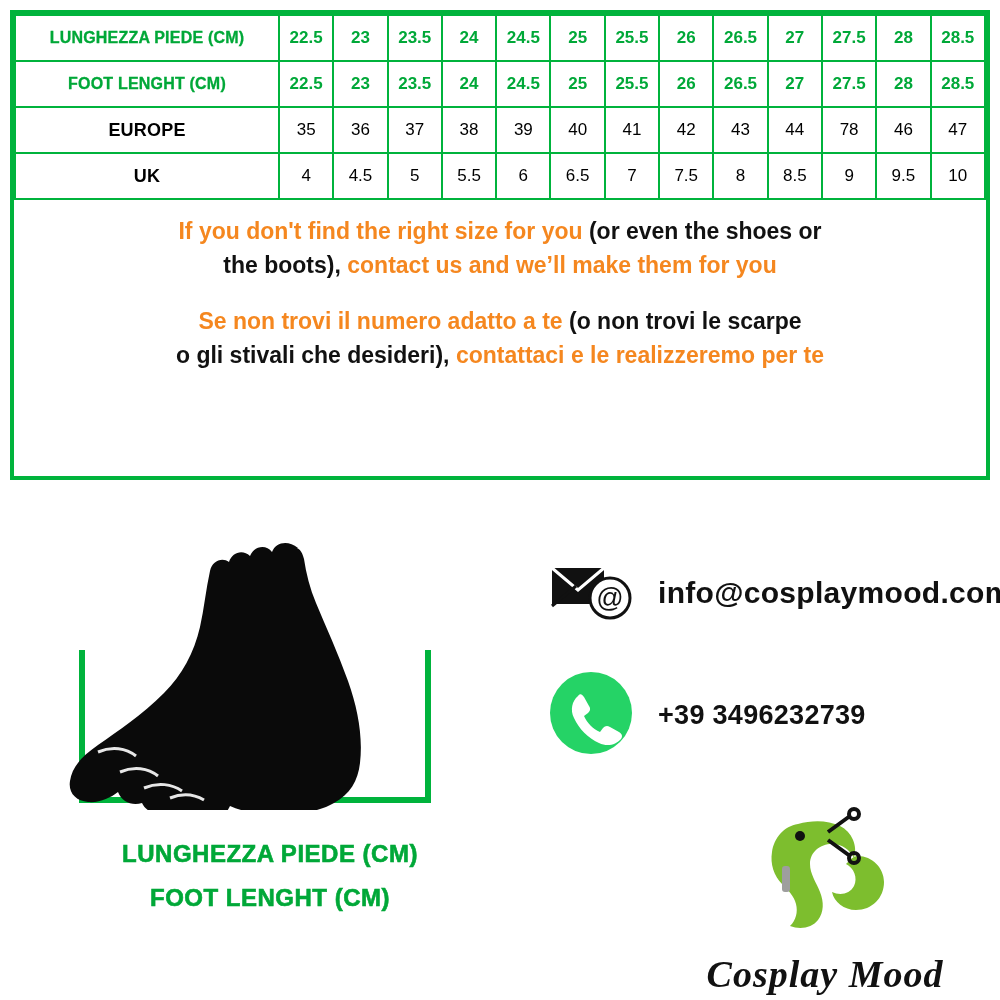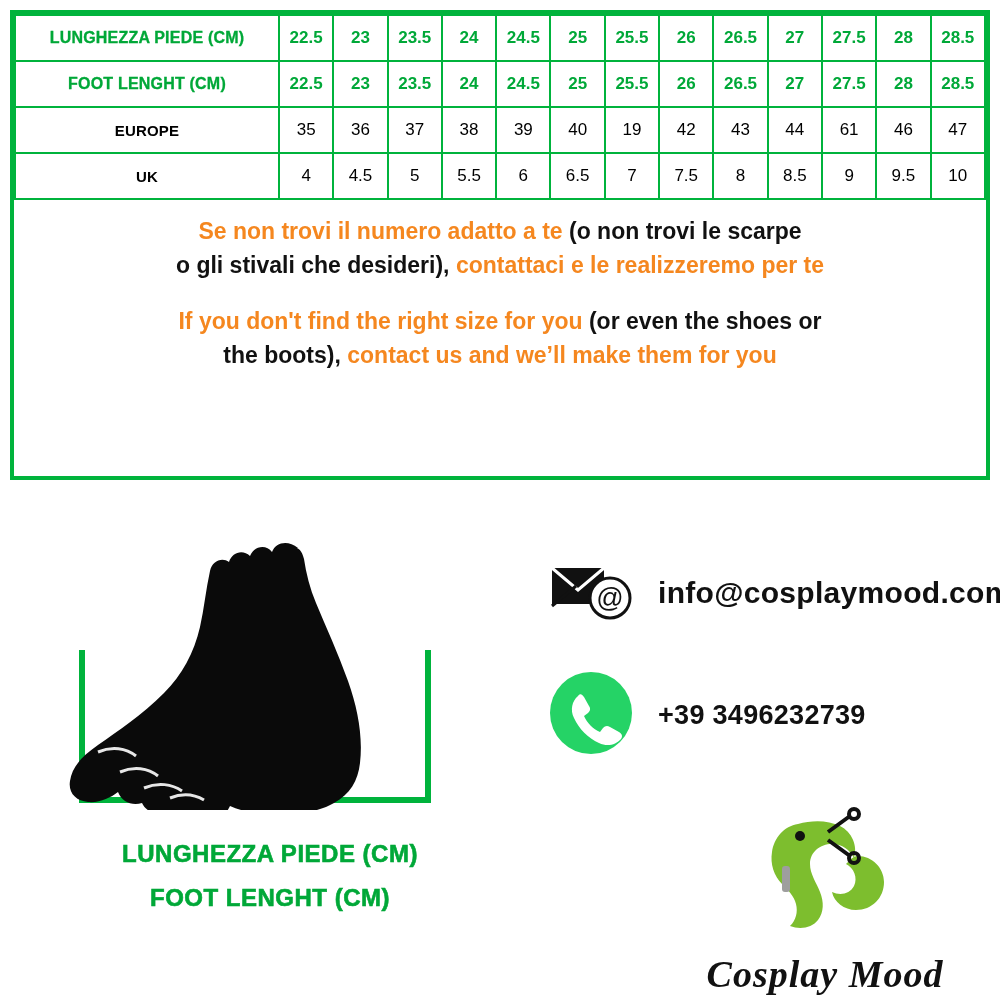--- a/index.html
+++ b/index.html
@@ -36,21 +36,21 @@
   table.size-table td {
     border: 2px solid #00B33C;
     text-align: center;
     vertical-align: middle;
     font-size: 17px;
     height: 44px;
     padding: 0 2px;
     color: #000;
   }
   table.size-table td.rowhead {
-    font-size: 15px;
+    font-size: 18px;
     font-weight: bold;
     letter-spacing: 0.2px;
   }
   table.size-table tr.green-row td {
     color: #00A838;
     font-weight: bold;
   }
   table.size-table tr.green-row td.rowhead {
     font-size: 16px;
     -webkit-text-stroke: 0.3px #00A838;
@@ -202,25 +202,25 @@
         <td>28.5</td>
       </tr>
       <tr>
         <td class="rowhead">EUROPE</td>
         <td>35</td>
         <td>36</td>
         <td>37</td>
         <td>38</td>
         <td>39</td>
         <td>40</td>
-        <td>19</td>
+        <td>41</td>
         <td>42</td>
         <td>43</td>
         <td>44</td>
-        <td>61</td>
+        <td>78</td>
         <td>46</td>
         <td>47</td>
       </tr>
       <tr>
         <td class="rowhead">UK</td>
         <td>4</td>
         <td>4.5</td>
         <td>5</td>
         <td>5.5</td>
         <td>6</td>
@@ -232,36 +232,36 @@
         <td>9</td>
         <td>9.5</td>
         <td>10</td>
       </tr>
     </tbody>
   </table>
 
   <div class="note-area">
     <div class="note-block">
       <div class="note-line">
+        <span class="org">If you don't find the right size for you</span>
+        <span class="blk">(or even the shoes or</span>
+      </div>
+      <div class="note-line">
+        <span class="blk">the boots),</span>
+        <span class="org">contact us and we’ll make them for you</span>
+      </div>
+    </div>
+    <div class="note-block">
+      <div class="note-line">
         <span class="org">Se non trovi il numero adatto a te</span>
         <span class="blk">(o non trovi le scarpe</span>
       </div>
       <div class="note-line">
         <span class="blk">o gli stivali che desideri),</span>
         <span class="org">contattaci e le realizzeremo per te</span>
-      </div>
-    </div>
-    <div class="note-block">
-      <div class="note-line">
-        <span class="org">If you don't find the right size for you</span>
-        <span class="blk">(or even the shoes or</span>
-      </div>
-      <div class="note-line">
-        <span class="blk">the boots),</span>
-        <span class="org">contact us and we’ll make them for you</span>
       </div>
     </div>
   </div>
 </div>
 
 <div class="bottom">
 
   <div class="foot-wrap">
     <svg width="420" height="310" viewBox="0 0 420 310">
 

